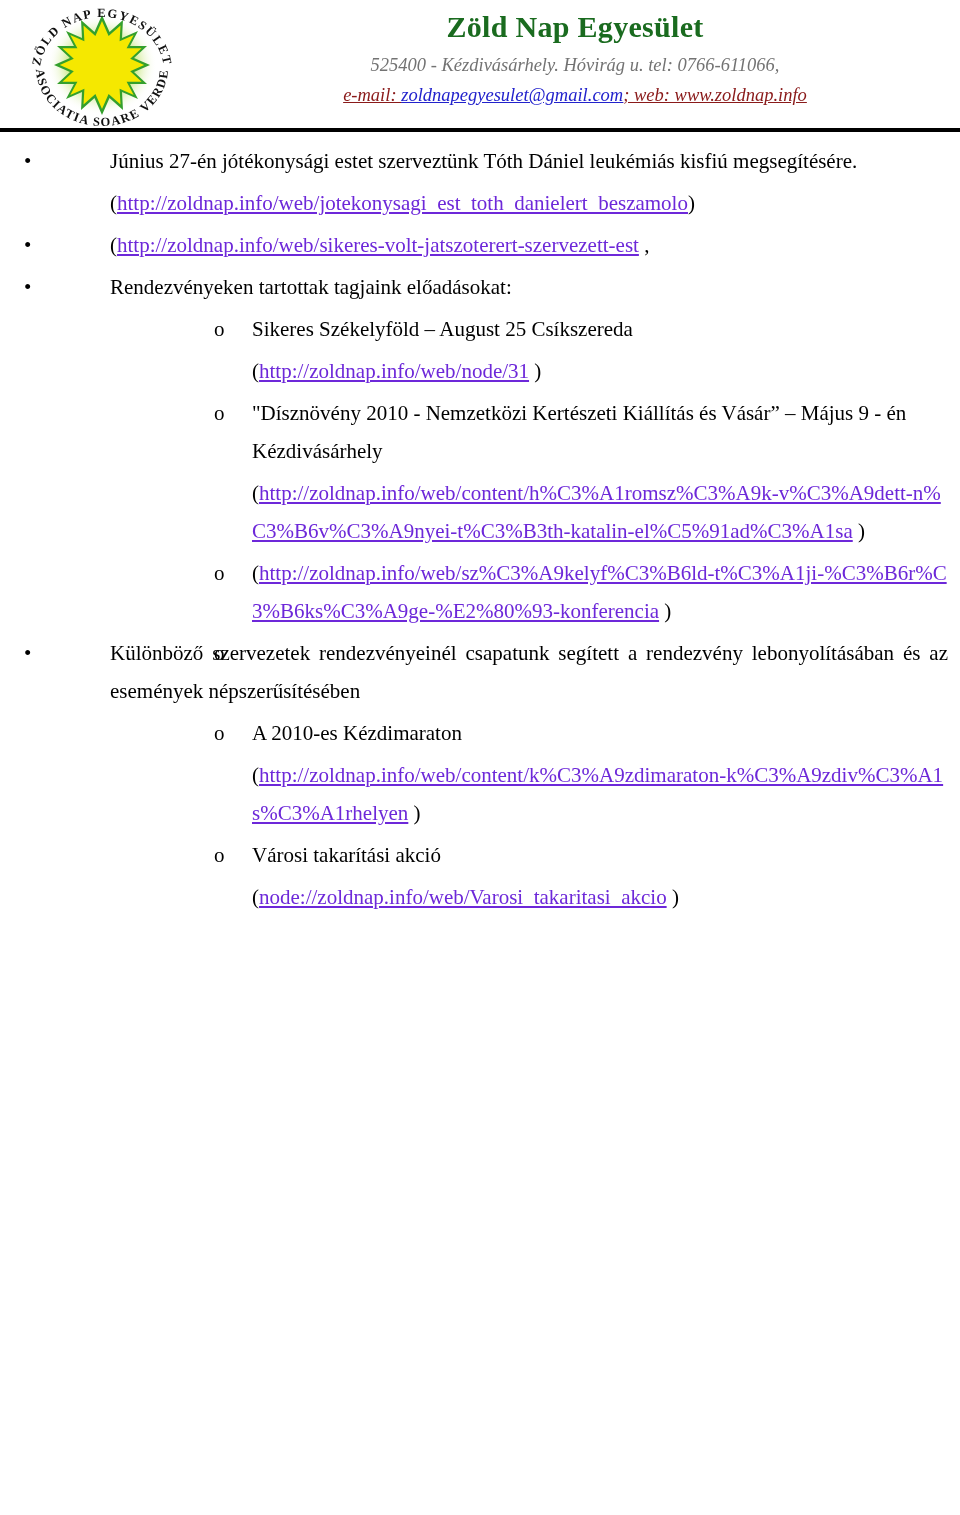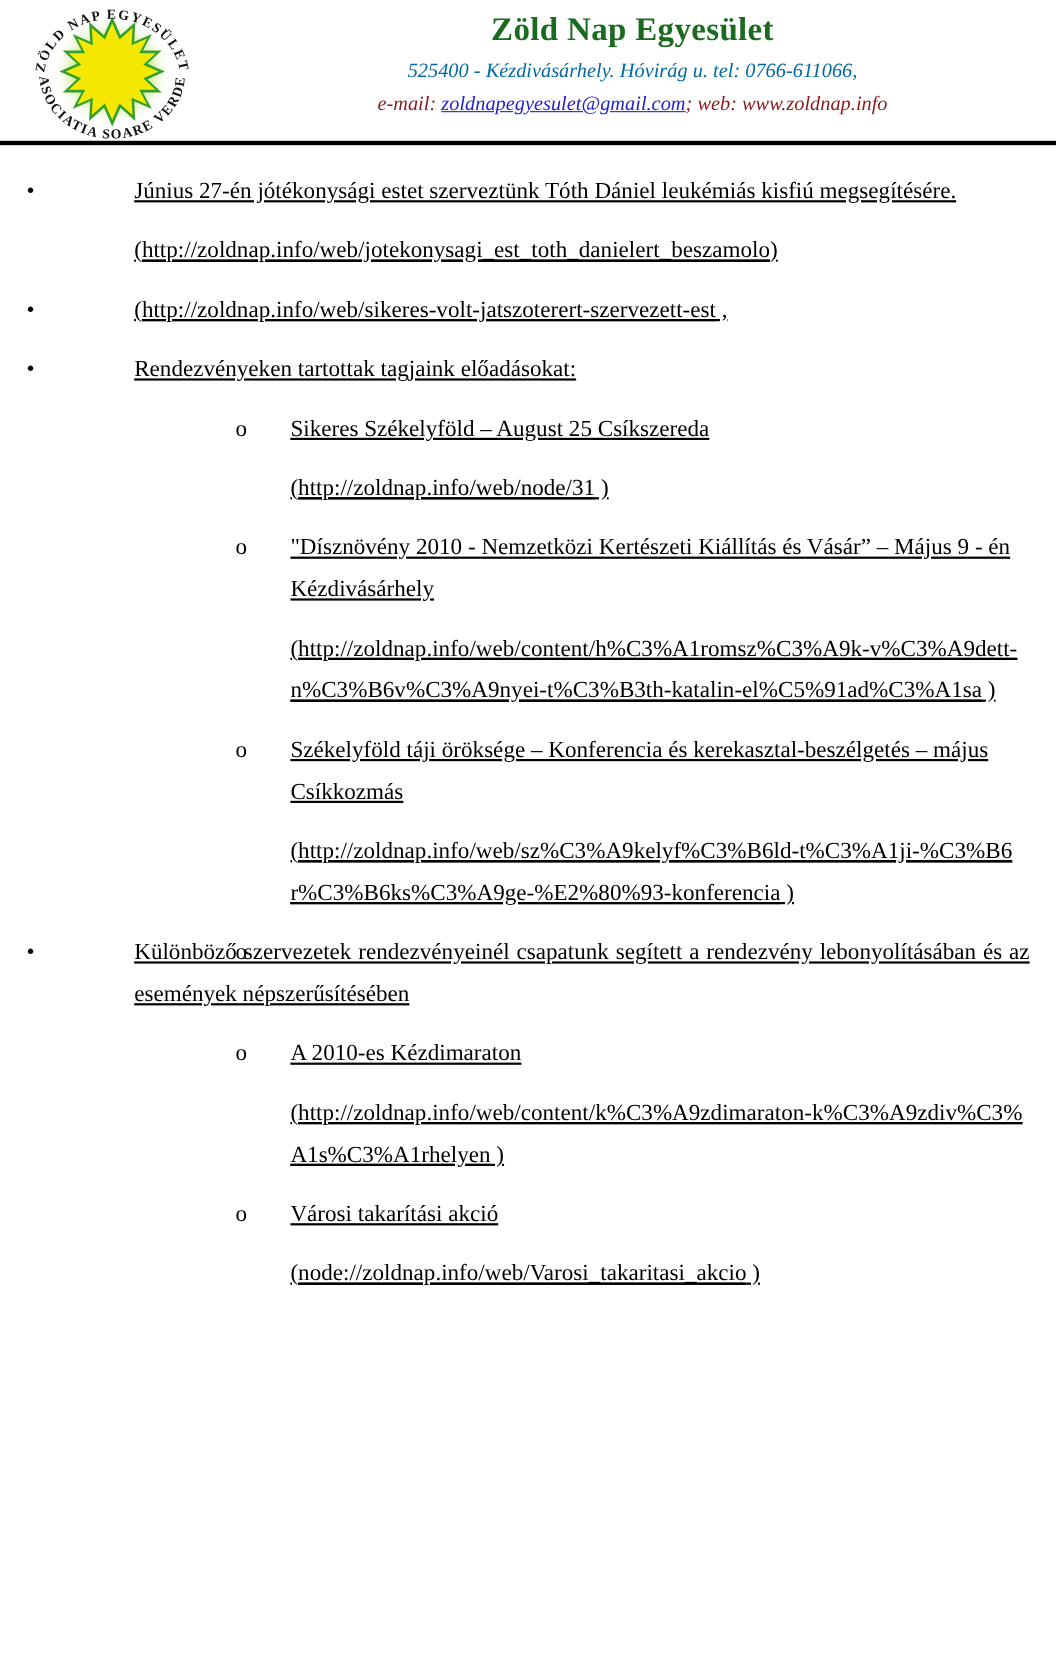--- a/index.html
+++ b/index.html
@@ -43,30 +43,31 @@
     font-size: 30px;
     font-weight: bold;
     color: #1a6b1f;
     letter-spacing: 0.3px;
     line-height: 1.25;
     margin: 0 0 7px 0;
   }
   .org-address {
     font-size: 18.5px;
     font-style: italic;
-    color: #0369a1;
+    color: #737373;
     line-height: 1.35;
     margin: 0 0 6px 0;
   }
   .org-contact {
     font-size: 18.5px;
     font-style: italic;
     color: #8a1a1a;
     line-height: 1.35;
     margin: 0;
+    text-decoration: underline;
   }
   .org-contact a,
   .mail-link {
     color: #2222cc;
     text-decoration: underline;
   }
   .hrule {
     position: absolute;
     left: 0;
     right: 0;
@@ -108,33 +109,32 @@
     width: 20px;
     font-size: 21px;
     line-height: 38px;
     color: #000;
     font-family: "Liberation Serif", "DejaVu Serif", serif;
   }
 
   .ptext {
     font-size: 21px;
     line-height: 38px;
-    margin: 16px;
+    margin: 4px;
     color: #000;
-    text-decoration: underline;
   }
   .ptext.justify {
     text-align: justify;
     text-align-last: left;
   }
   .ptext.justify-all {
     text-align: justify;
   }
   .link {
-    color: #000000;
+    color: #6d28d9;
     text-decoration: underline;
     word-break: break-all;
   }
   .link.nobreak { word-break: normal; }
 </style>
 </head>
 <body>
 
 <div class="letterhead">
 
@@ -196,21 +196,20 @@
   </div>
 
   <div class="sub-item">
     <span class="marker">o</span>
     <p class="ptext">"Dísznövény 2010 - Nemzetközi Kertészeti Kiállítás és Vásár” – Május 9 - én Kézdivásárhely</p>
     <p class="ptext"><span>(</span><a class="link" href="#">http://zoldnap.info/web/content/h%C3%A1romsz%C3%A9k-v%C3%A9dett-n%C3%B6v%C3%A9nyei-t%C3%B3th-katalin-el%C5%91ad%C3%A1sa</a><span> )</span></p>
   </div>
 
   <div class="sub-item">
     <span class="marker">o</span>
-    <p class="ptext">Székelyföld táji öröksége – Konferencia és kerekasztal-beszélgetés – május Csíkkozmás</p>
     <p class="ptext"><span>(</span><a class="link" href="#">http://zoldnap.info/web/sz%C3%A9kelyf%C3%B6ld-t%C3%A1ji-%C3%B6r%C3%B6ks%C3%A9ge-%E2%80%93-konferencia</a><span> )</span></p>
   </div>
 
   <div class="sub-item">
     <span class="marker">o</span>
   </div>
 
   <div class="bullet-item">
     <span class="marker">•</span>
     <p class="ptext justify">Különböző szervezetek rendezvényeinél csapatunk segített a rendezvény lebonyolításában és az események népszerűsítésében</p>

